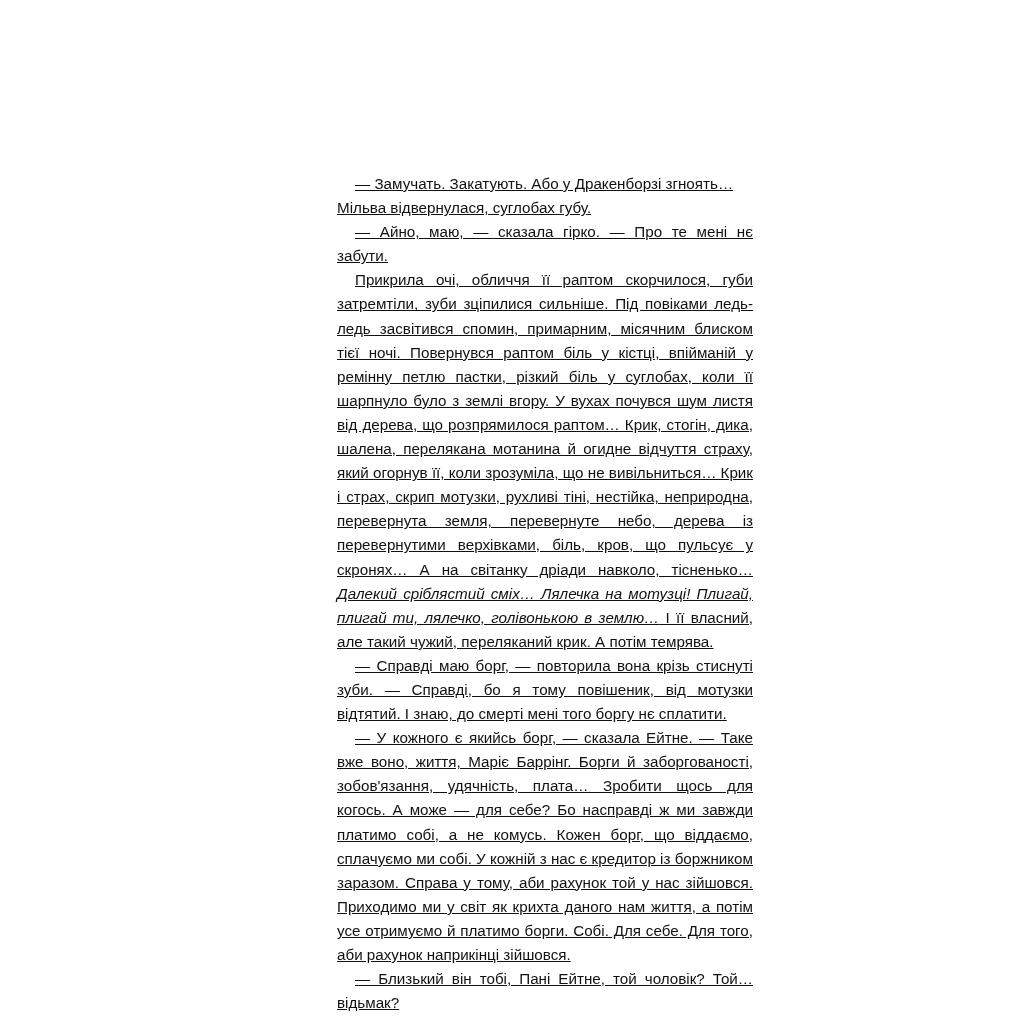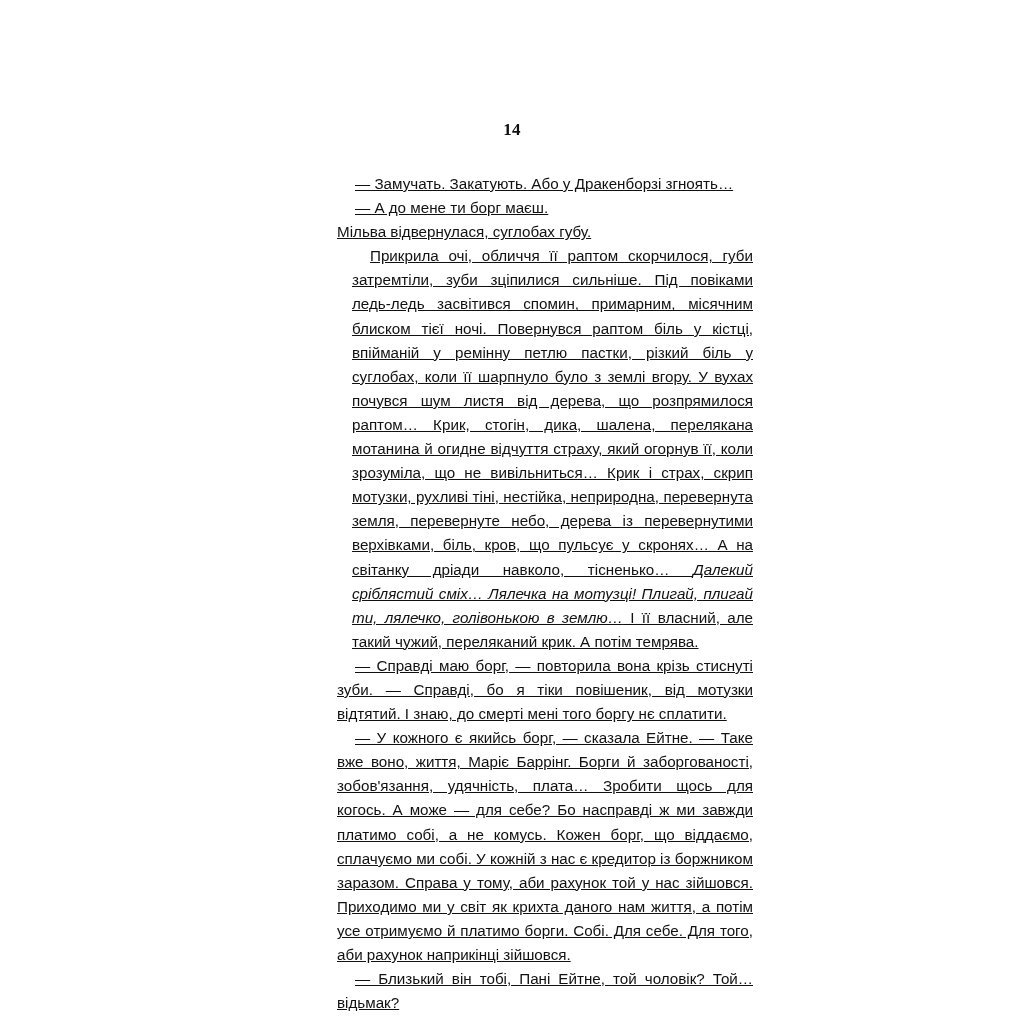--- a/index.html
+++ b/index.html
@@ -55,21 +55,20 @@
   .textblock p {
     margin: 0;
     text-indent: 0;
     text-align: justify;
     text-decoration: underline;
   }
 
   
   .textblock p.indent {
     text-indent: 18px;
-    margin-left: 15px;
   }
 
   
   .textblock p.dialogue {
     text-indent: 18px;
   }
 
   
   .textblock p {
     text-align-last: left;
@@ -77,33 +76,32 @@
 
   em.recall {
     font-style: italic;
   }
 </style>
 </head>
 <body>
 
 <div class="page">
 
-  <div class="folio">14</div>
 
   <div class="textblock">
 
     <p class="dialogue">— Замучать. Закатують. Або у Дракенборзі згноять…</p>
 
-    <p class="dialogue">— А до мене ти борг маєш.</p>
 
     <p class="narrative">Мільва відвернулася, суглобах губу.</p>
 
+    <p class="dialogue">— Айно, маю, — сказала гірко. — Про те мені нє забути.</p>
 
     <p class="indent"><span>Прикрила очі, обличчя її раптом скорчилося, губи затремтіли, зуби зціпилися сильніше. Під повіками ледь-ледь засвітився спомин, примарним, місячним блиском тієї ночі. Повернувся раптом біль у кістці, впійманій у ремінну петлю пастки, різкий біль у суглобах, коли її шарпнуло було з землі вгору. У вухах почувся шум листя від дерева, що розпрямилося раптом… Крик, стогін, дика, шалена, перелякана мотанина й огидне відчуття страху, який огорнув її, коли зрозуміла, що не вивільниться… Крик і страх, скрип мотузки, рухливі тіні, нестійка, неприродна, перевернута земля, перевернуте небо, дерева із перевернутими верхівками, біль, кров, що пульсує у скронях… А на світанку дріади навколо, тісненько… </span><em class="recall">Далекий сріблястий сміх… Лялечка на мотузці! Плигай, плигай ти, лялечко, голівонькою в землю…</em><span> І її власний, але такий чужий, переляканий крик. А потім темрява.</span></p>
 
-    <p class="dialogue">— Справді маю борг, — повторила вона крізь стиснуті зуби. — Справді, бо я тіки повішеник, від мотузки відтятий. І знаю, до смерті мені того боргу нє сплатити.</p>
+    <p class="dialogue">— Справді маю борг, — повторила вона крізь стиснуті зуби. — Справді, бо я тому повішеник, від мотузки відтятий. І знаю, до смерті мені того боргу нє сплатити.</p>
 
     <p class="dialogue">— У кожного є якийсь борг, — сказала Ейтне. — Таке вже воно, життя, Маріє Баррінг. Борги й заборгованості, зобов'язання, удячність, плата… Зробити щось для когось. А може — для себе? Бо насправді ж ми завжди платимо собі, а не комусь. Кожен борг, що віддаємо, сплачуємо ми собі. У кожній з нас є кредитор із боржником заразом. Справа у тому, аби рахунок той у нас зійшовся. Приходимо ми у світ як крихта даного нам життя, а потім усе отримуємо й платимо борги. Собі. Для себе. Для того, аби рахунок наприкінці зійшовся.</p>
 
     <p class="dialogue">— Близький він тобі, Пані Ейтне, той чоловік? Той… відьмак?</p>
 
   </div>
 </div>
 
 </body></html>

